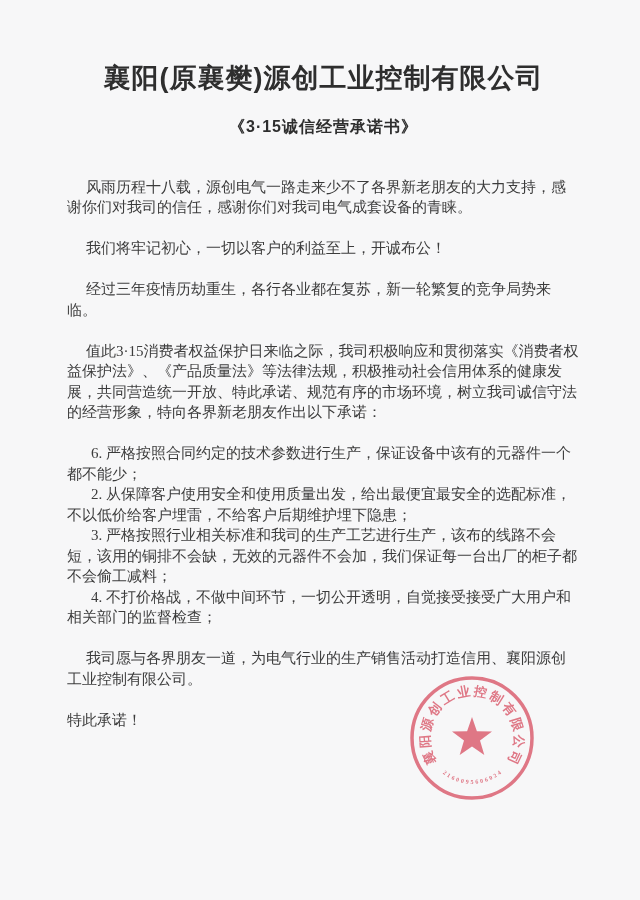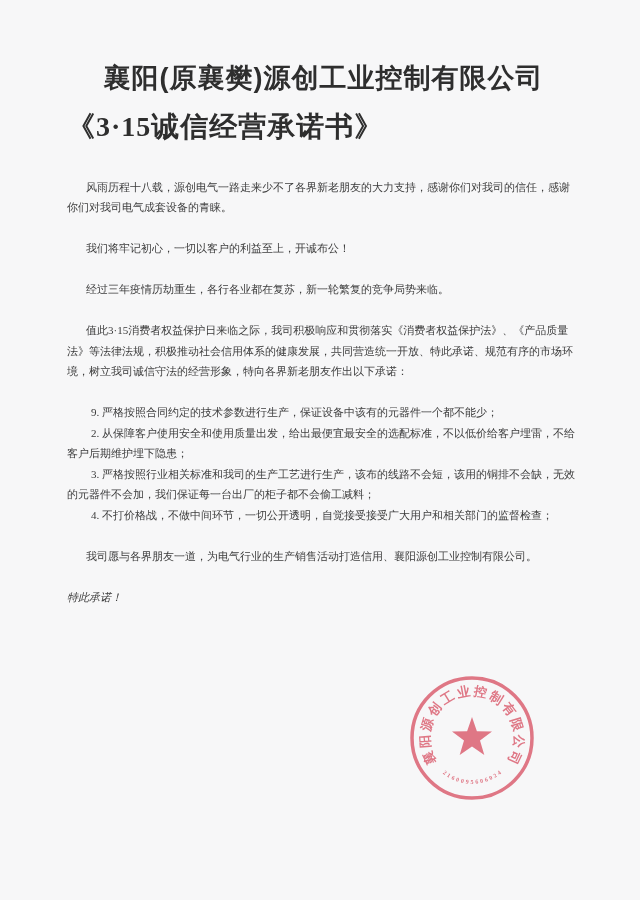--- a/index.html
+++ b/index.html
@@ -22,38 +22,38 @@
   .company-title{
     font-family:"Liberation Sans","DejaVu Sans",sans-serif;
     font-weight:700;
     font-size:27px;
     line-height:36px;
     letter-spacing:1px;
     text-align:center;
     color:var(--title);
   }
   .doc-title{
-    font-family:Liberation Serif, serif;
+    font-family:Liberation Sans, sans-serif;
     font-weight:700;
-    font-size:28px;
+    font-size:16px;
     line-height:30px;
     letter-spacing:1px;
-    text-align:left;
+    text-align:center;
     color:var(--title);
     margin-top:16px;
   }
   .content{
     padding-top:14px;
-    font-size:11px;
+    font-size:15px;
     line-height:20.5px;
   }
   .content p{margin:20.5px 0;}
   .para{text-indent:19px;}
   .commitments p{margin:0;text-indent:24px;}
-  .attestation{text-indent:0;font-style:italic;}
+  .attestation{text-indent:0;}
   .signature{text-align:right;padding-right:23px;}
   .signature p{margin:20.5px 0;}
   .seal{
     position:absolute;
     left:402px;top:652px;
     width:140px;height:140px;
     opacity:.78;
     mix-blend-mode:multiply;
     pointer-events:none;
   }
@@ -74,21 +74,21 @@
   <h2 class="doc-title">《3·15诚信经营承诺书》</h2>
 
   <div class="content">
 
     <p class="para">风雨历程十八载，源创电气一路走来少不了各界新老朋友的大力支持，感谢你们对我司的信任，感谢你们对我司电气成套设备的青睐。</p>
     <p class="para">我们将牢记初心，一切以客户的利益至上，开诚布公！</p>
     <p class="para">经过三年疫情历劫重生，各行各业都在复苏，新一轮繁复的竞争局势来临。</p>
     <p class="para">值此3·15消费者权益保护日来临之际，我司积极响应和贯彻落实《消费者权益保护法》、《产品质量法》等法律法规，积极推动社会信用体系的健康发展，共同营造统一开放、特此承诺、规范有序的市场环境，树立我司诚信守法的经营形象，特向各界新老朋友作出以下承诺：</p>
 
     <div class="commitments">
-      <p>9. 严格按照合同约定的技术参数进行生产，保证设备中该有的元器件一个都不能少；</p>
+      <p>6. 严格按照合同约定的技术参数进行生产，保证设备中该有的元器件一个都不能少；</p>
       <p>2. 从保障客户使用安全和使用质量出发，给出最便宜最安全的选配标准，不以低价给客户埋雷，不给客户后期维护埋下隐患；</p>
       <p>3. 严格按照行业相关标准和我司的生产工艺进行生产，该布的线路不会短，该用的铜排不会缺，无效的元器件不会加，我们保证每一台出厂的柜子都不会偷工减料；</p>
       <p>4. 不打价格战，不做中间环节，一切公开透明，自觉接受接受广大用户和相关部门的监督检查；</p>
     </div>
 
     <p class="para">我司愿与各界朋友一道，为电气行业的生产销售活动打造信用、襄阳源创工业控制有限公司。</p>
 
     <p class="attestation">特此承诺！</p>
 
 

